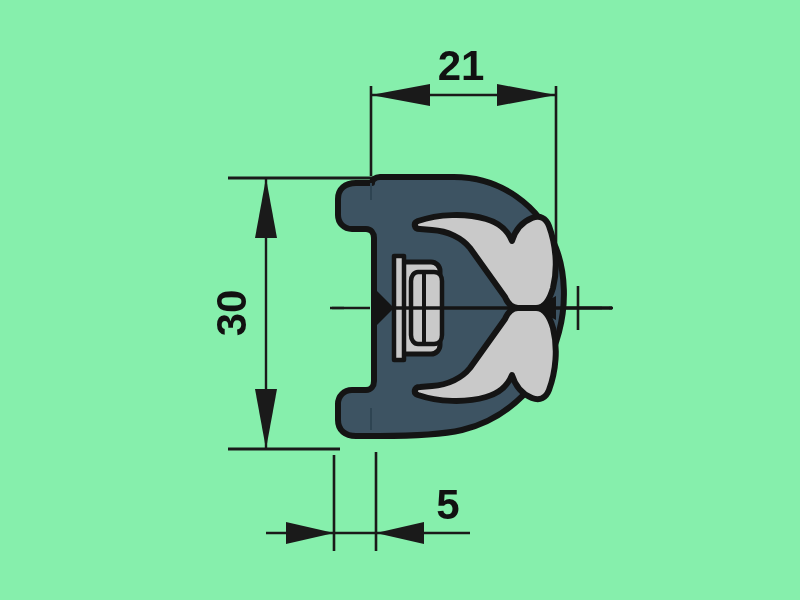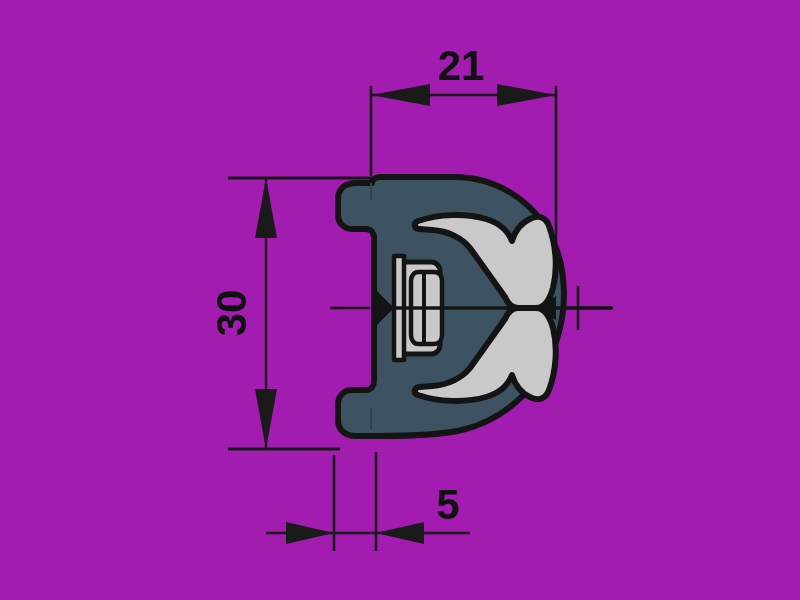--- a/index.html
+++ b/index.html
@@ -11,21 +11,21 @@
   body {
     width: 800px;
     height: 600px;
     font-family: "Liberation Sans", sans-serif;
     overflow: hidden;
   }
   #drawing-canvas {
     position: relative;
     width: 800px;
     height: 600px;
-    background: #a21caf;
+    background: #86efac;
   }
   #drawing-svg {
     display: block;
     width: 800px;
     height: 600px;
   }
   .dim-text {
     font-family: "Liberation Sans", sans-serif;
     font-weight: 700;
     fill: #111111;

